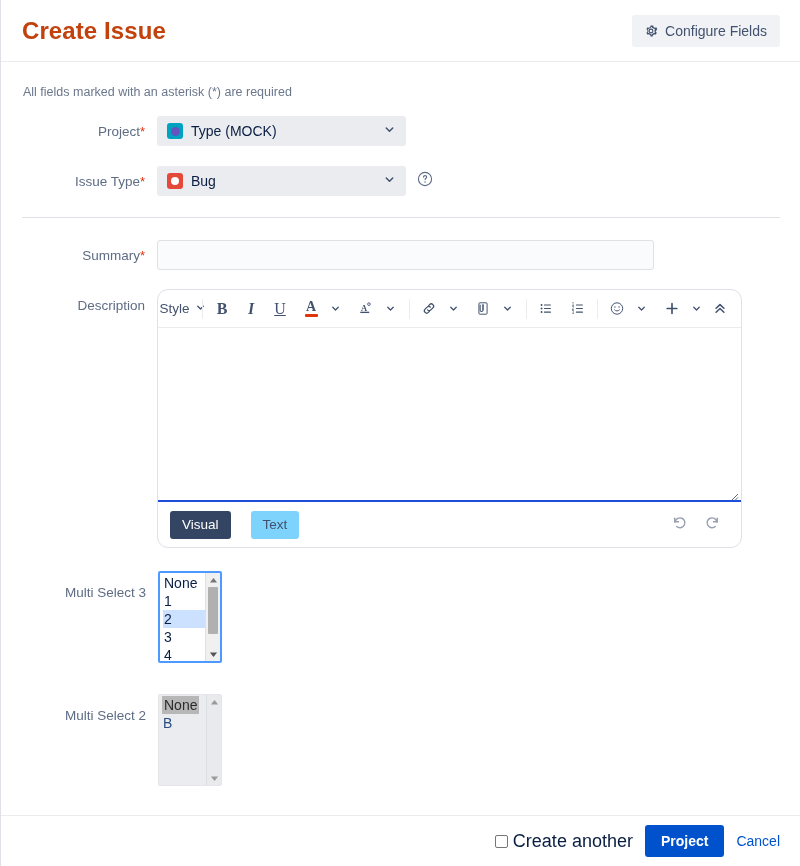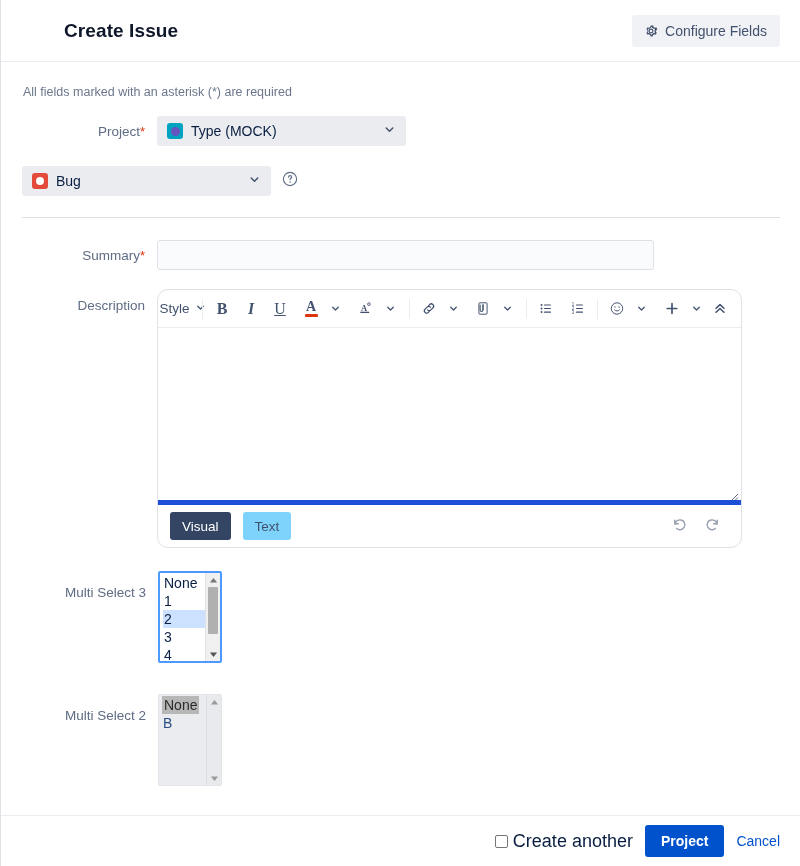--- a/index.html
+++ b/index.html
@@ -24,25 +24,24 @@
   .dlg-header {
     height: 62px;
     flex: 0 0 62px;
     border-bottom: 1px solid #ebecf0;
     display: flex;
     align-items: center;
     justify-content: space-between;
     padding: 0 20px 0 21px;
   }
   .dlg-title {
-    font-size: 19px;
+    font-size: 24px;
     font-weight: bold;
-    color: #0f172a;
+    color: #c2410c;
     letter-spacing: .1px;
-    margin-left: 42px;
   }
   .configure-btn {
     display: inline-flex;
     align-items: center;
     gap: 7px;
     background: #f1f2f5;
     border: none;
     border-radius: 3px;
     padding: 8px 13px 8px 12px;
     font-size: 14px;
@@ -188,25 +187,25 @@
     height: 172px;
     background: #ffffff;
   }
   .editor-area .resize-grip {
     position: absolute;
     right: 2px; bottom: 2px;
     width: 11px; height: 11px;
   }
   .editor-footer {
     height: 47px;
-    border-top: 5px solid #1d4ed8;
+    border-top: 2px solid #1d4ed8;
     display: flex;
     align-items: center;
     padding: 0 12px 0 12px;
-    gap: 12px;
+    gap: 20px;
   }
   .mode-btn {
     height: 28px;
     padding: 0 12px;
     border-radius: 3px;
     font-size: 13.5px;
     display: inline-flex;
     align-items: center;
     cursor: pointer;
     border: none;
@@ -354,20 +353,23 @@
           <span class="chev">
             <svg width="13" height="13" viewBox="0 0 16 16" fill="none" stroke="#42526e" stroke-width="1.8" stroke-linecap="round" stroke-linejoin="round">
                 <path d="M4 6.2 8 10.2 12 6.2"></path>
               </svg>
           </span>
         </div>
       </div>
     </div>
 
     <div class="field-row" style="margin-top:20px;">
+      <div class="field-label" style="padding-top:7px;">
+        <span>Issue Type</span><span class="ast">*</span>
+      </div>
       <div class="field-ctl">
         <div class="jselect">
           <span class="bug-icon">
               <i></i>
             </span>
           <span class="sel-label">Bug</span>
           <span class="chev">
             <svg width="13" height="13" viewBox="0 0 16 16" fill="none" stroke="#42526e" stroke-width="1.8" stroke-linecap="round" stroke-linejoin="round">
                 <path d="M4 6.2 8 10.2 12 6.2"></path>
               </svg>

